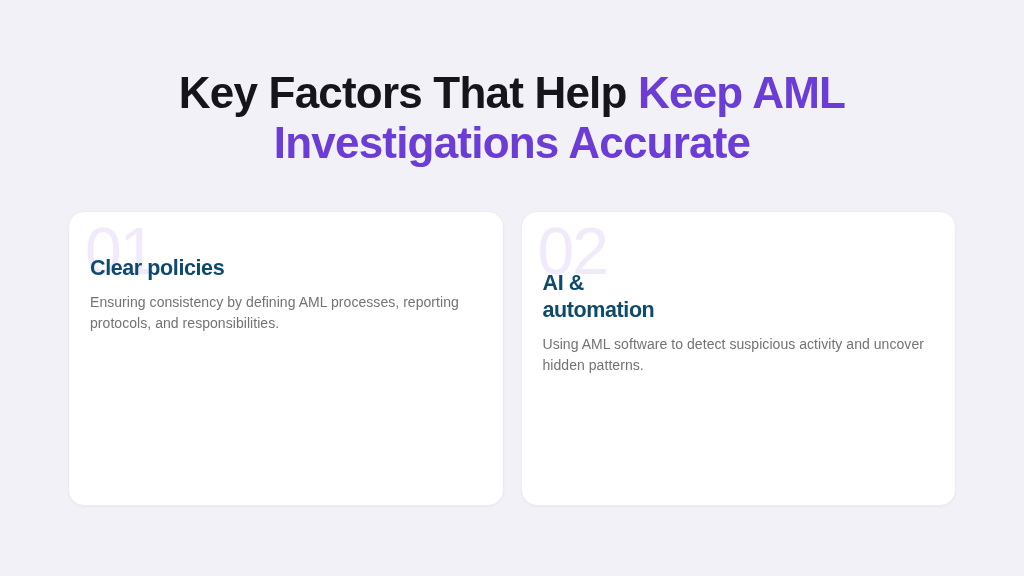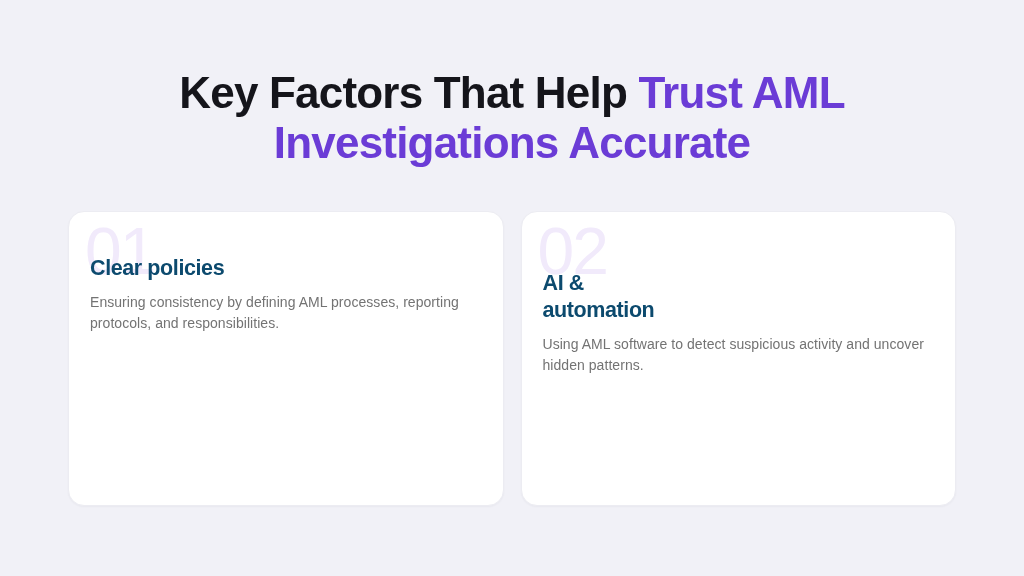--- a/index.html
+++ b/index.html
@@ -110,21 +110,21 @@
   .card[data-card-index="3"] .card-inner { padding-top: 43px; }
   .card[data-card-index="4"] .card-inner { padding-top: 43px; }
   .card[data-card-index="4"] .card-heading { letter-spacing: -0.7px; }
 </style>
 </head>
 <body>
 
 <div class="slide">
 
   <div class="title-block">
-    <div class="title-line"><span>Key Factors That Help </span><span class="title-accent">Trust AML</span></div>
+    <div class="title-line"><span>Key Factors That Help </span><span class="title-accent">Keep AML</span></div>
     <div class="title-line title-line-2">Investigations Accurate</div>
   </div>
 
   <div class="cards">
 
     <div class="card" data-card-index="1">
       <div class="card-watermark">01</div>
       <div class="card-inner">
         <div class="card-heading">Clear policies</div>
         <div class="card-body">Ensuring consistency by defining AML processes, reporting protocols, and responsibilities.</div>

